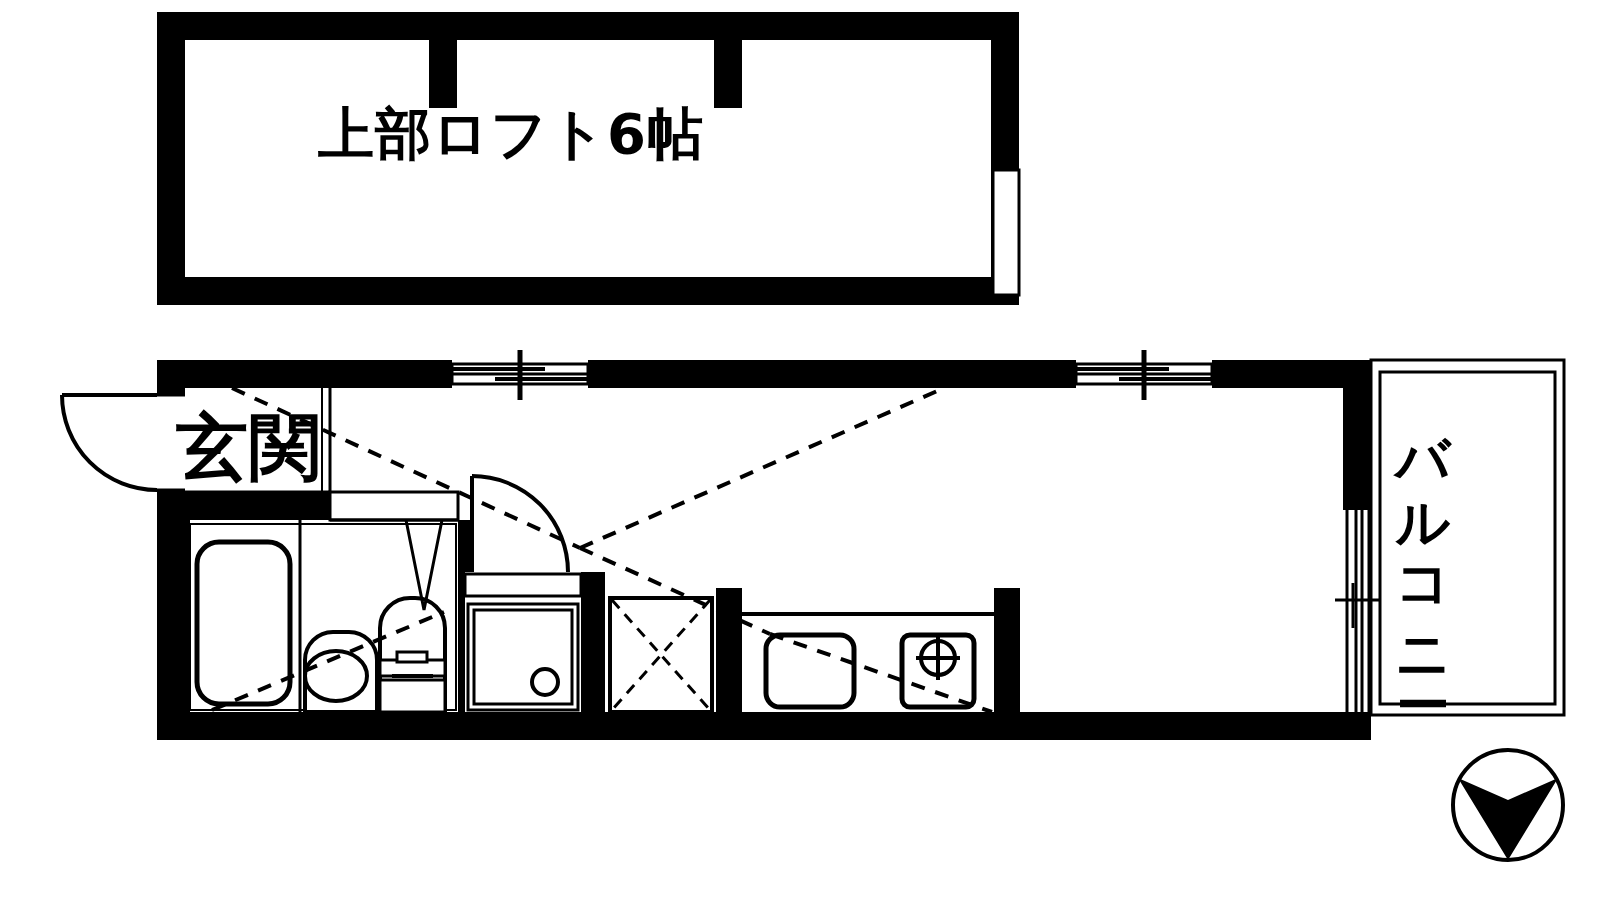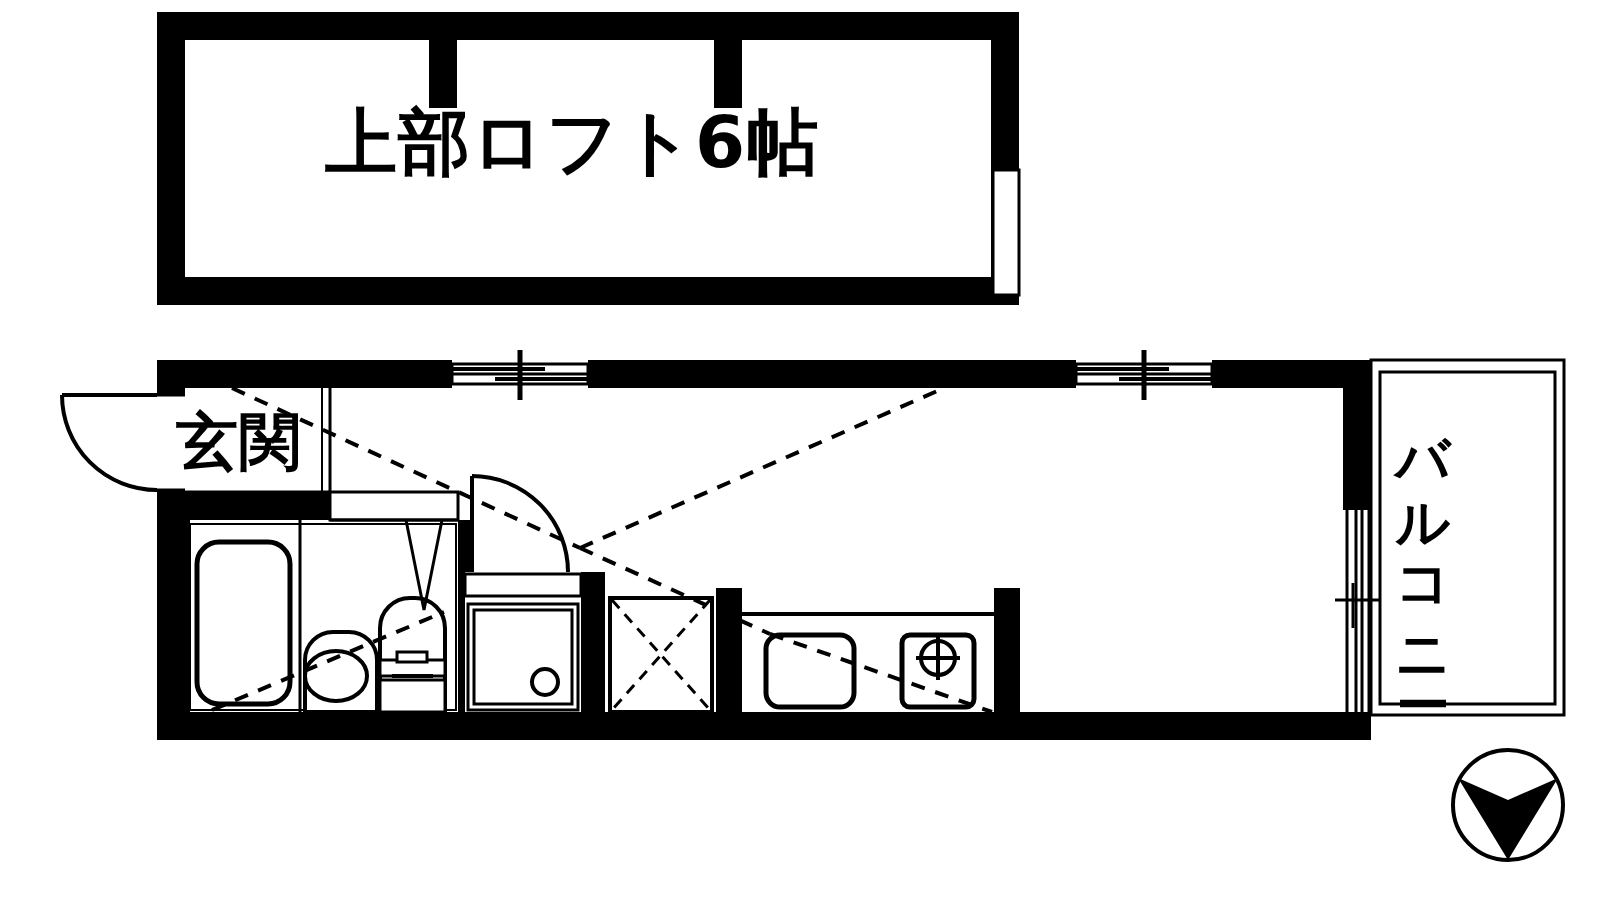--- a/index.html
+++ b/index.html
@@ -31,34 +31,33 @@
     position: absolute;
     color: #000000;
     font-weight: 700;
     line-height: 1;
     white-space: nowrap;
     font-family: "DejaVu Sans", "Liberation Sans", sans-serif;
   }
   #label-loft {
     left: 318px;
     top: 106px;
-    font-size: 72px;
+    font-size: 56px;
     letter-spacing: 1px;
-    margin-left: 7px;
   }
   #label-room {
     left: 786px;
     top: 452px;
     font-size: 96px;
     letter-spacing: 1px;
   }
   #label-genkan {
     left: 176px;
     top: 411px;
-    font-size: 62px;
+    font-size: 72px;
     letter-spacing: 1px;
   }
   #label-balcony {
     left: 1396px;
     top: 398px;
     font-size: 54px;
     writing-mode: vertical-rl;
     text-orientation: upright;
     letter-spacing: 8px;
   }

